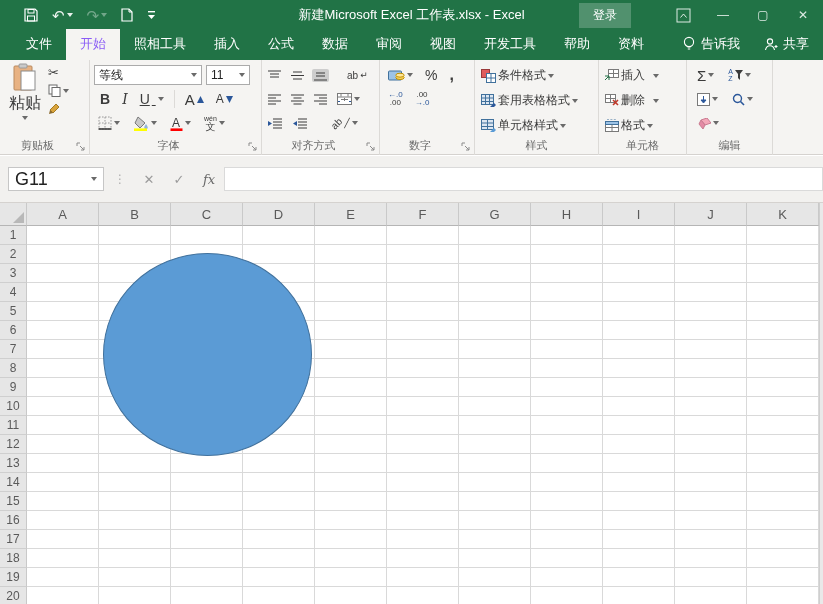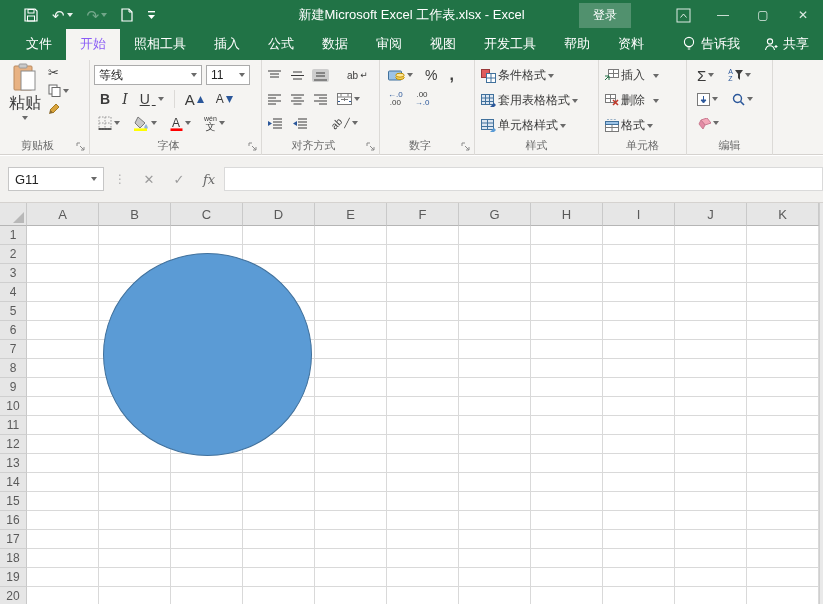--- a/index.html
+++ b/index.html
@@ -48,21 +48,21 @@
     font-size:16px; color:#3b3b3b; }
   svg { display:block; }
   .glyph { font-size:13px; color:#3b3b3b; line-height:1; }
   .stackdec { font-size:8px; line-height:8px; color:#3b3b3b; text-align:center; }
   .stackdec b { color:#2b579a; font-weight:normal; }
 
   
   #fbar { position:absolute; left:0; top:156px; width:823px; height:47px; background:#f2f1ef;
     display:flex; align-items:center; border-bottom:1px solid #d5d2cf; }
   #namebox { width:96px; height:24px; background:#fff; border:1px solid #c6c6c6; margin-left:8px;
-    display:flex; align-items:center; justify-content:space-between; padding:0 6px; font-size:13px; color:#222; }
+    display:flex; align-items:center; justify-content:space-between; padding:0 6px; font-size:18px; color:#222; }
   #fdots { color:#b0b0b0; font-size:12px; margin:0 10px; letter-spacing:-2px; }
   .fbtn { width:30px; text-align:center; color:#9b9b9b; font-size:13px; cursor:pointer; }
   #fx { font-family:"DejaVu Serif",serif; font-style:italic; color:#6a6a6a; }
   #finput { flex:1; height:24px; background:#fff; border:1px solid #dadada; margin-right:0; font-size:13px; padding:0 4px; color:#222; }
 
   
   #sheet { position:absolute; left:0; top:203px; width:823px; height:401px; background:#fff; overflow:hidden; }
   #colheads { display:flex; height:23px; }
   .corner { width:27px; height:23px; background:#e6e6e6; border-right:1px solid #c9c9c9;
     border-bottom:1px solid #b5b5b5; position:relative; }

